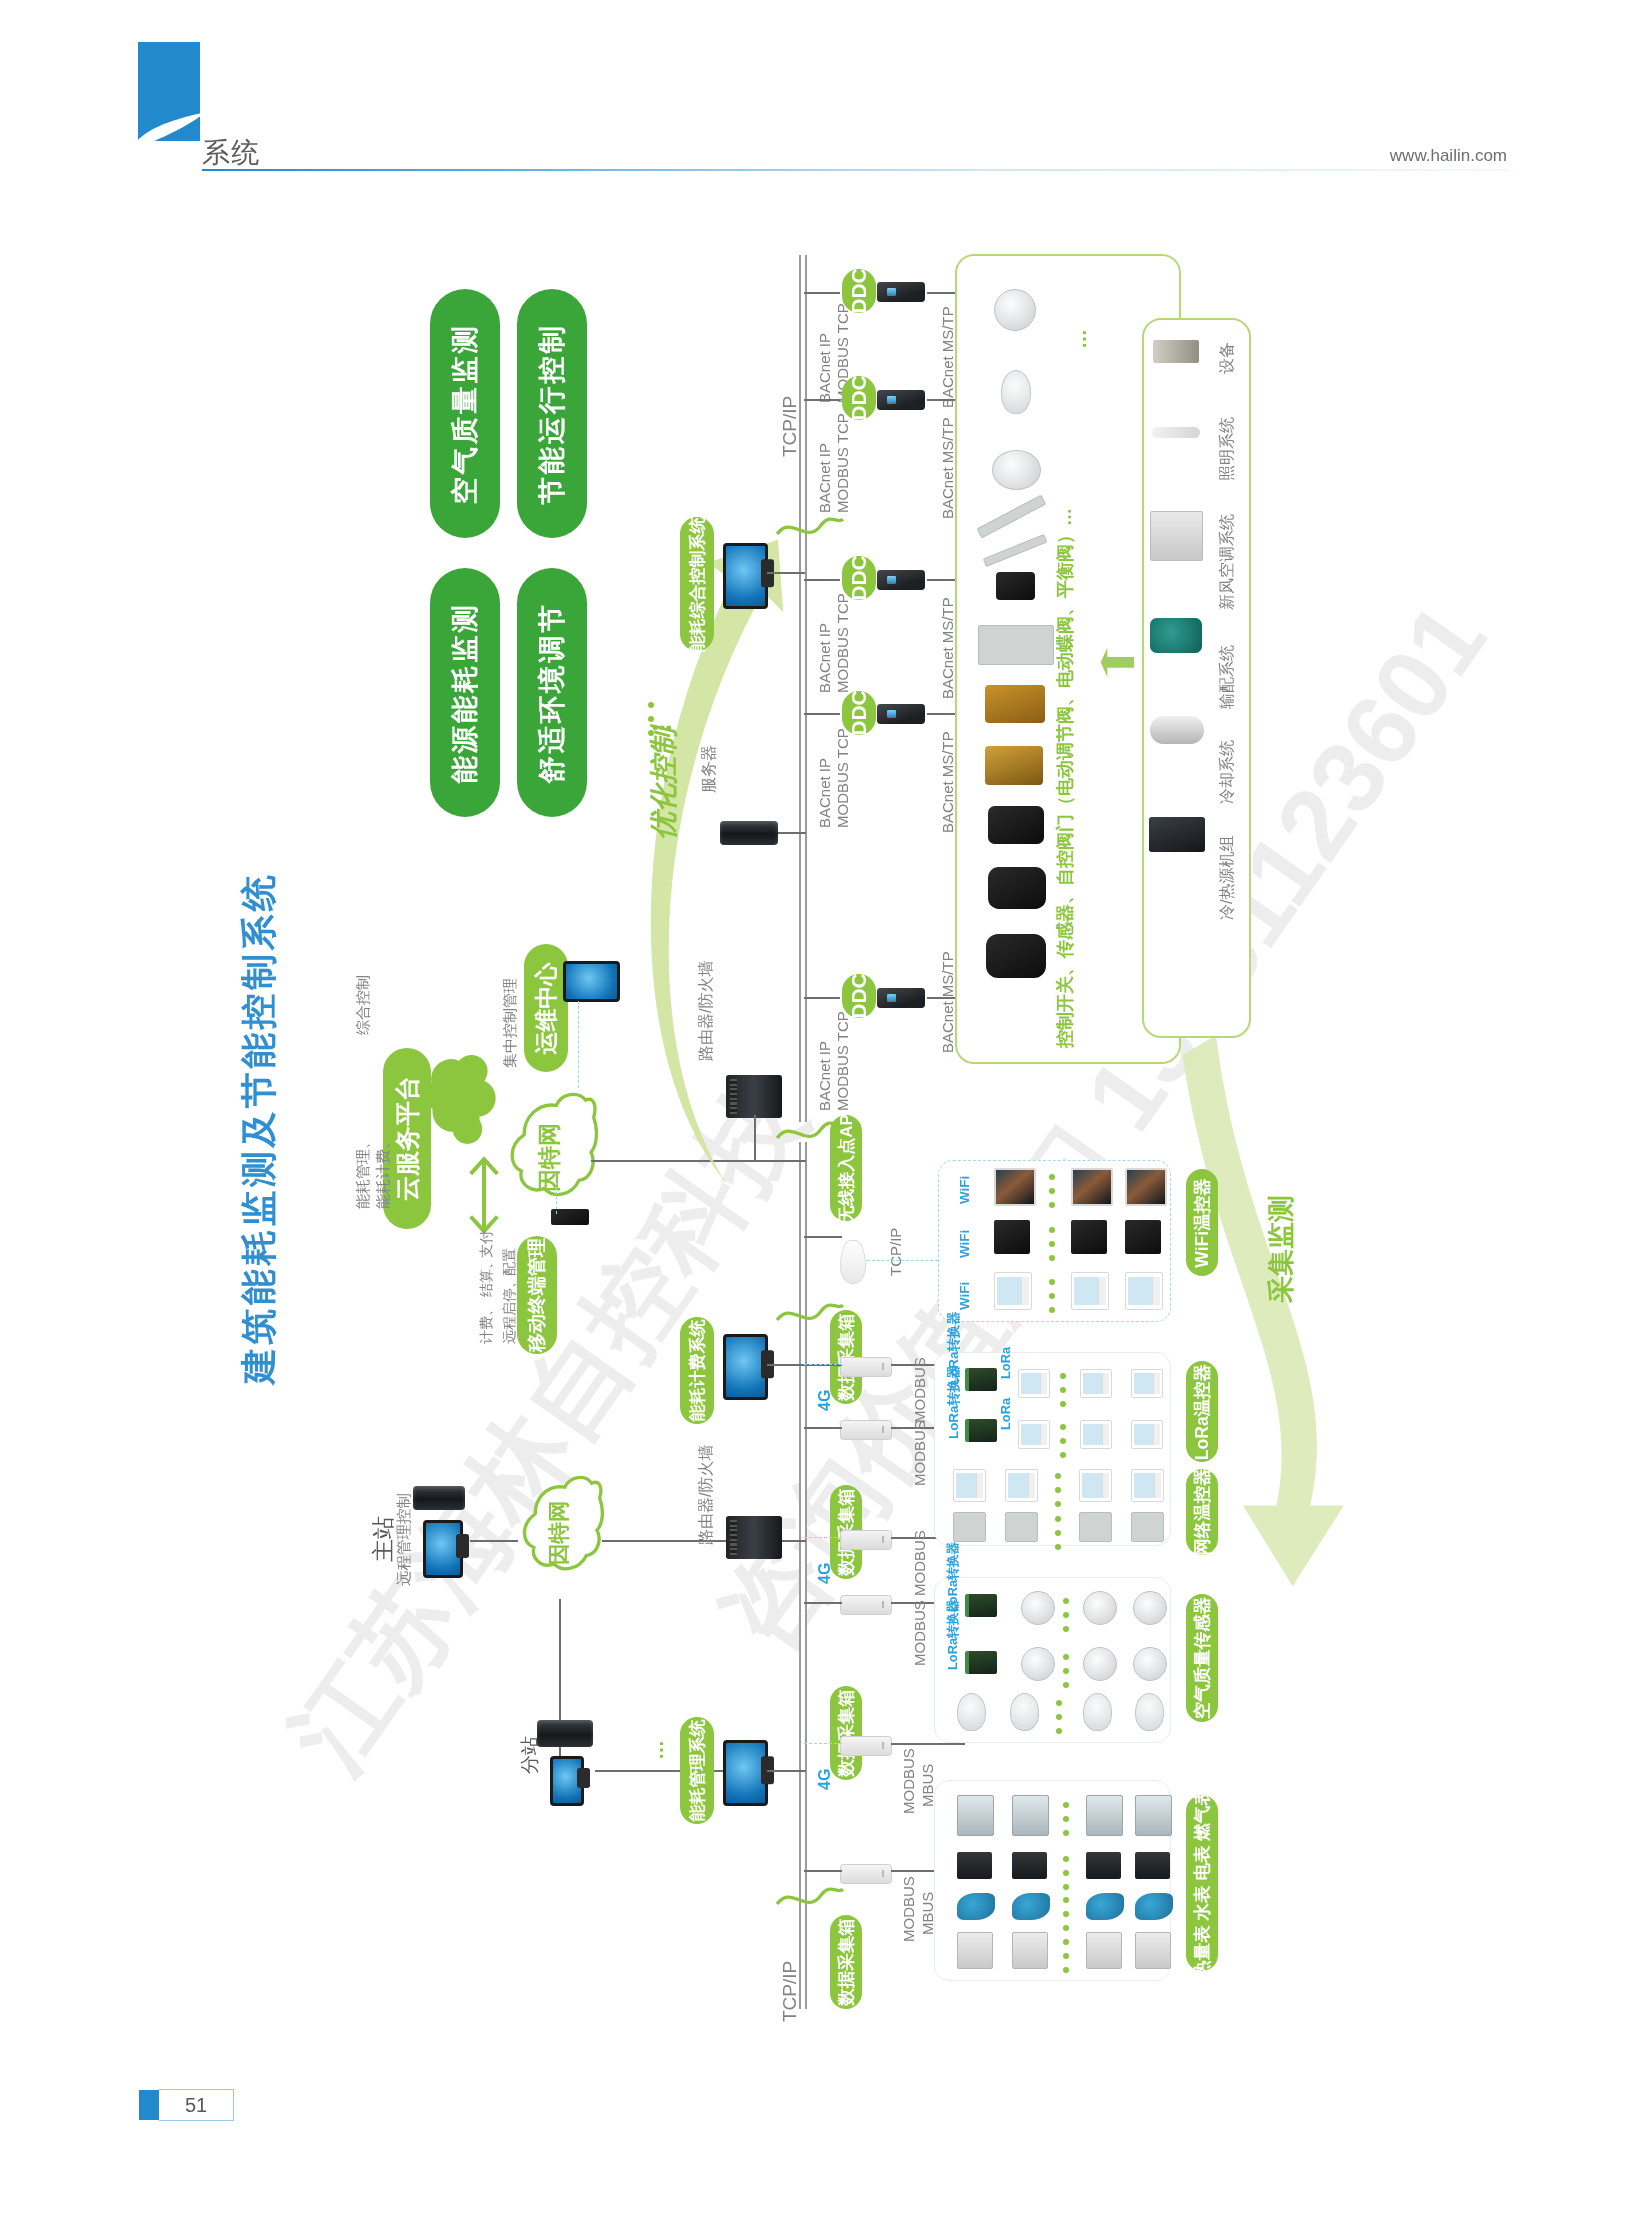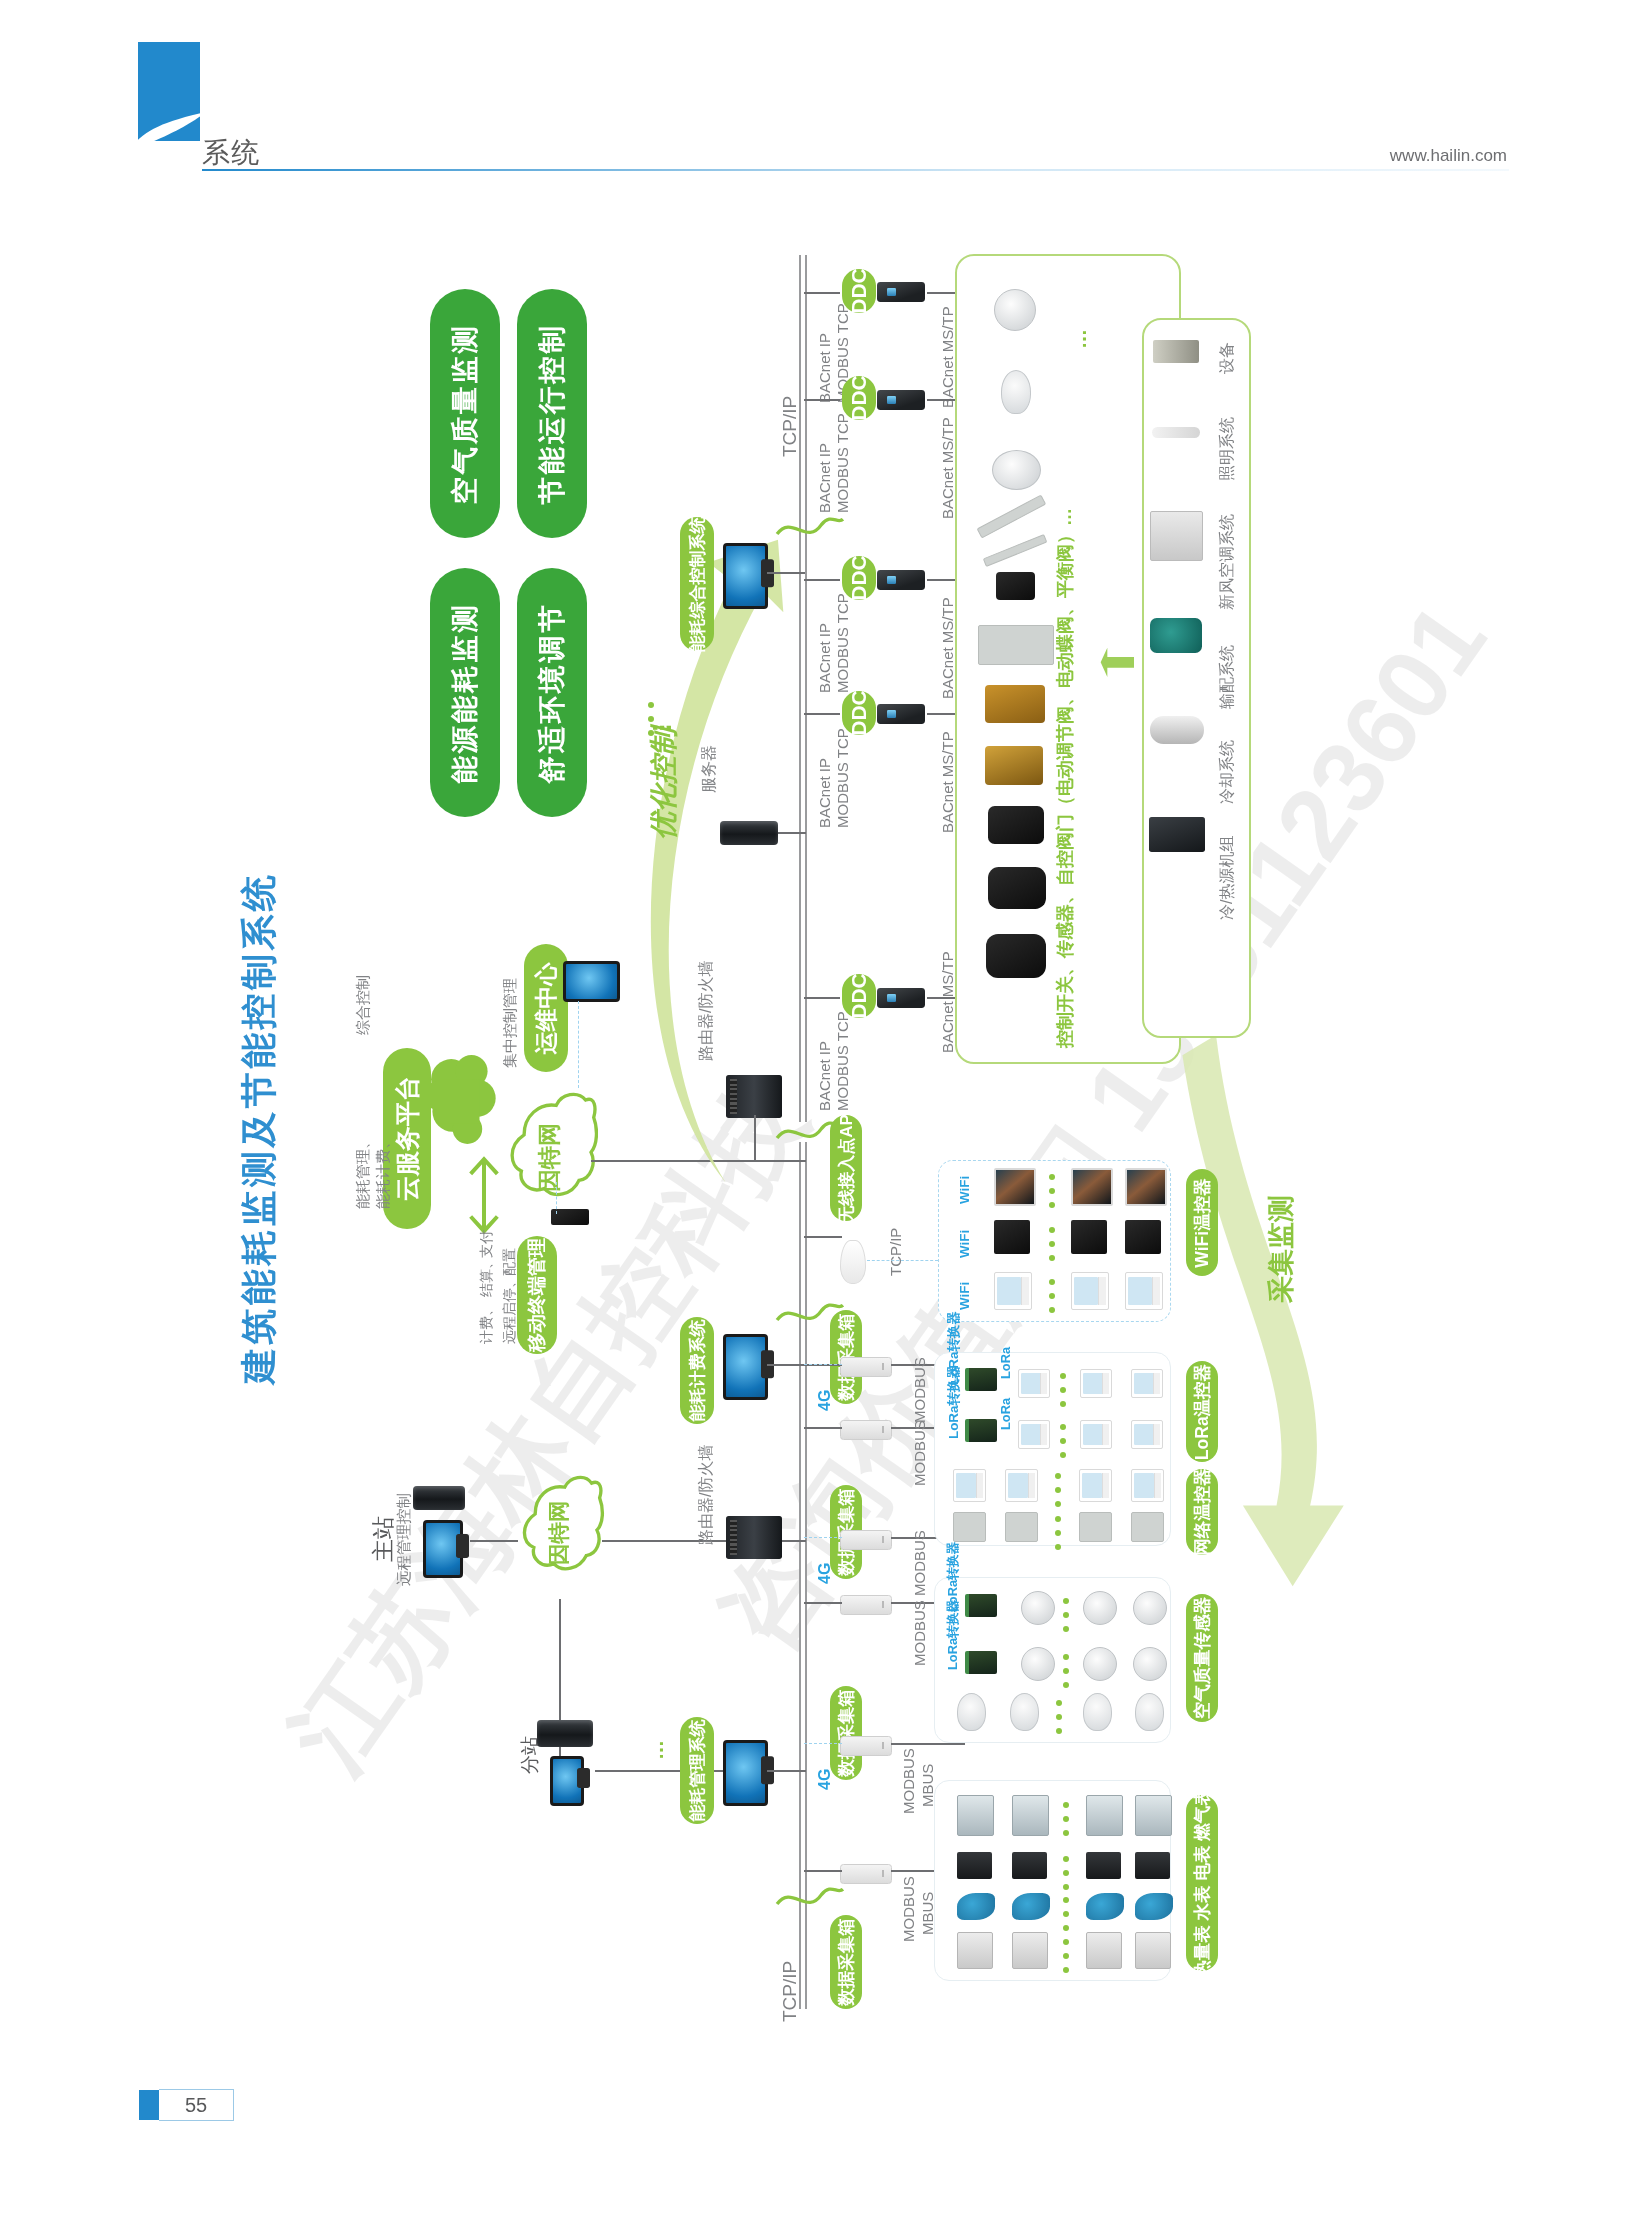--- a/index.html
+++ b/index.html
@@ -818,17 +818,17 @@
       <i></i>
     </div>
   <div class="dots" style="left:1063px;top:1939px;">
       <i></i>
       <i></i>
       <i></i>
     </div>
 
   <div class="pg">
     <div class="pg-sq"></div>
-    <div class="pg-num">55</div>
+    <div class="pg-num">51</div>
   </div>
 
 </div>
 
 
 </body></html>

